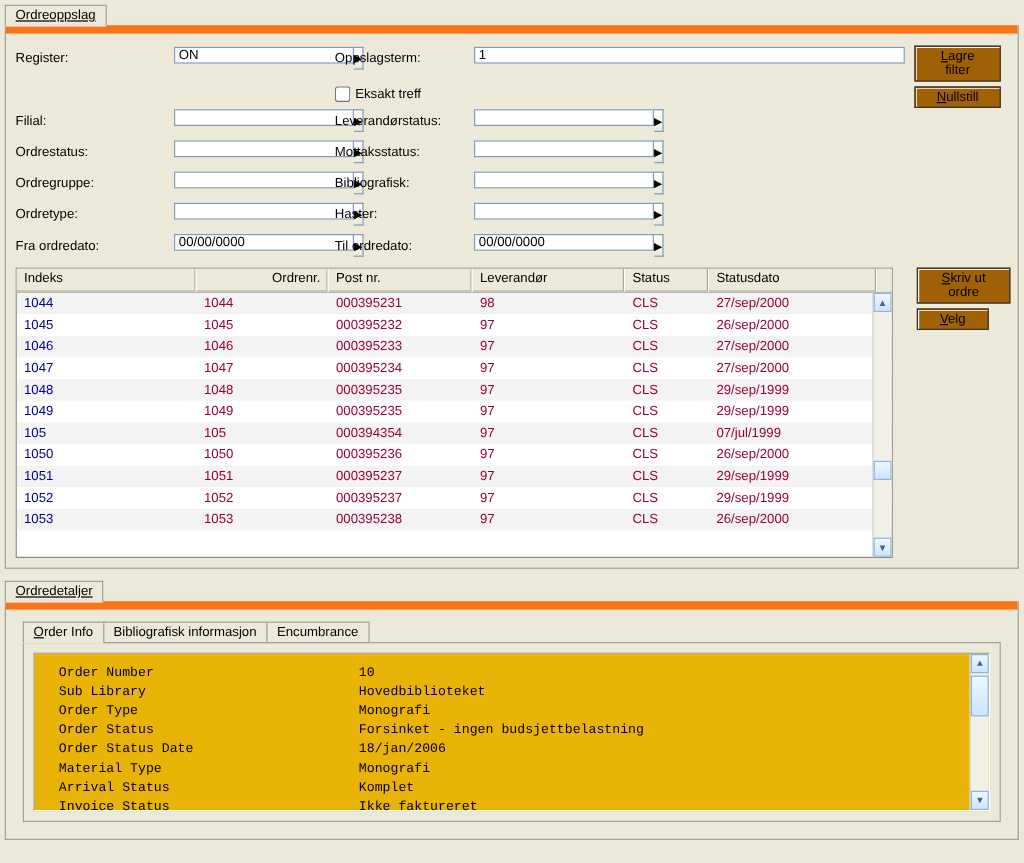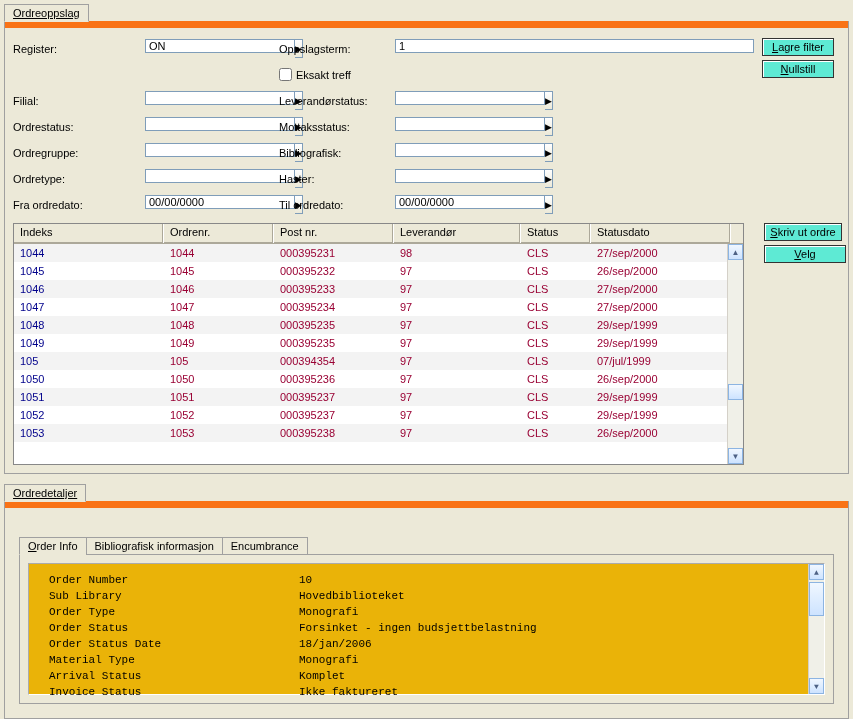--- a/index.html
+++ b/index.html
@@ -61,30 +61,30 @@
     height: 19px;
     border: 1px solid #7f9db9;
     border-left: none;
     background: linear-gradient(#fff,#ece9d8);
     display: flex;
     align-items: center;
     justify-content: center;
     font-size: 9px;
     cursor: pointer;
   }
-  .check-wrap { display: flex; align-items: center; gap: 4px; }
+  .check-wrap { display: flex; align-items: flex-end; gap: 4px; }
   .check-wrap input { margin:0; }
   .btn-col { width: 78px; display:flex; flex-direction:column; gap:4px; }
   .btn {
-    background: #5eead4;
+    background: #a16207;
     border: 1px solid #333;
     box-shadow: inset 1px 1px 0 #fff;
     font-family: inherit;
     font-size: 11px;
-    padding: 2px 4px;
+    padding: 2px 16px;
     text-align: center;
     cursor: pointer;
     width: 72px;
   }
   .grid-wrap { margin-top: 8px; display: flex; gap: 20px; align-items:flex-start;}
   .grid {
     flex: 1;
     border: 1px solid #888;
     background: #fff;
     position: relative;
@@ -97,21 +97,21 @@
   .gh {
     padding: 2px 6px;
     font-size: 11px;
     border-right: 1px solid #fff;
     box-shadow: inset -1px -1px 0 #aca899;
     background: #ece9d8;
     height: 19px;
   }
   .gh:last-child { flex:1; border-right:none; box-shadow:none;}
   .c-idx { width: 150px; }
-  .c-ord { width: 110px; }
+  .c-ord { width: 110px; text-align: right; }
   .c-post { width: 120px; }
   .c-lev { width: 127px; }
   .c-stat { width: 70px; }
   .c-dato { width: 140px; }
   .grid-body { position: relative; height: 220px; overflow: hidden;}
   .gr {
     display: flex;
     align-items: center;
     font-size: 11px;
     padding: 2px 0;
@@ -396,31 +396,31 @@
             </div>
             <div class="scrollbar">
             <div class="sb-btn sb-top">▲</div>
             <div class="sb-thumb1"></div>
             <div class="sb-btn sb-bot">▼</div>
           </div>
         </div>
       </div>
       <div class="btn-col">
         <button class="btn" style="width:78px"><span class="u">S</span><span>kriv ut ordre</span></button>
-        <button class="btn" style="width:82px"><span class="u">V</span><span>elg</span></button>
+        <button class="btn" style="width:60px"><span class="u">V</span><span>elg</span></button>
       </div>
     </div>
   </div>
 </div>
 
 <div class="tabstrip">
   <div class="tab"><span class="tab-label">Ordredetaljer</span></div>
 </div>
 <div class="panel">
-  <div class="panel-body" style="padding-top:29px;">
+  <div class="panel-body" style="padding-top:10px;">
     <div class="lower-tabs">
       <div class="ltab active"><span class="u">O</span><span>rder Info</span></div>
       <div class="ltab">Bibliografisk informasjon</div>
       <div class="ltab">Encumbrance</div>
     </div>
     <div class="detail-panel">
       <div class="detail-inner">
         <div class="drow">
             <div class="dlab">Order Number</div>
             <div>10</div>

